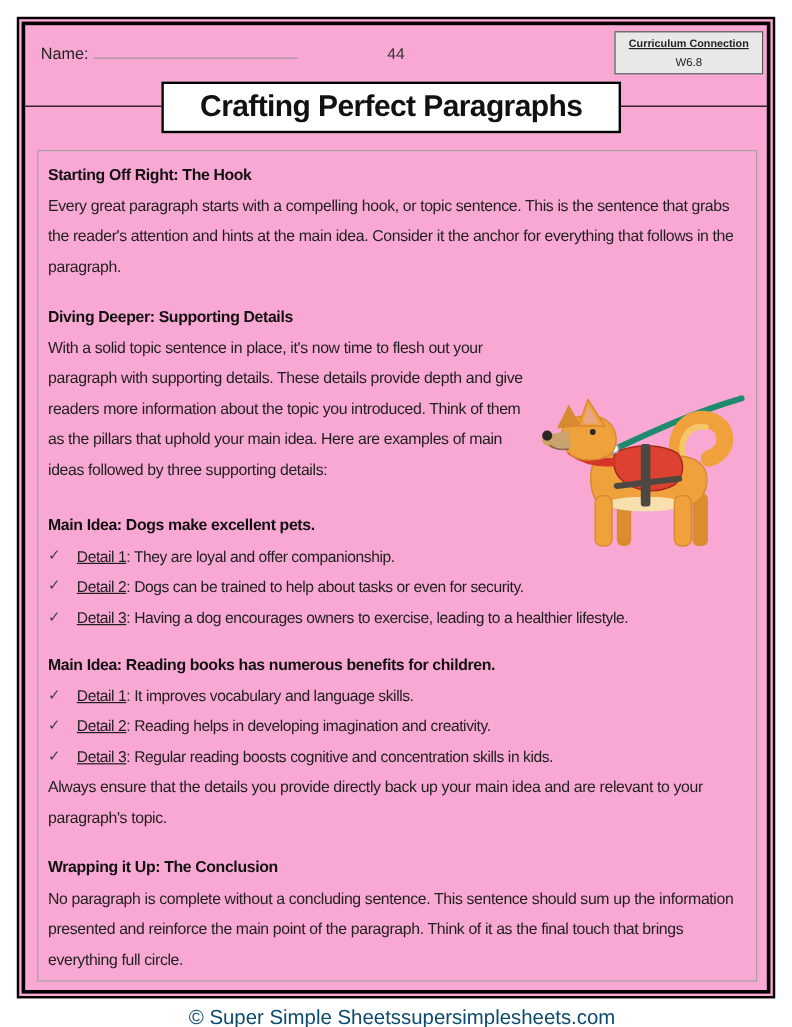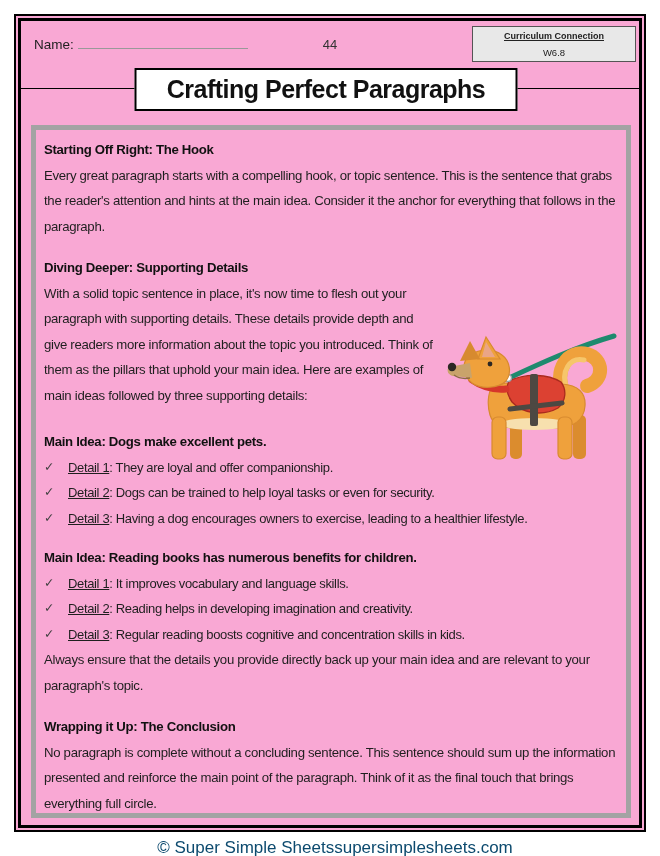--- a/index.html
+++ b/index.html
@@ -12,36 +12,36 @@
     box-sizing:border-box;border:2px solid #000;padding:2px;background:#f9a8d4;
   }
   .border-inner{
     width:100%;height:100%;box-sizing:border-box;border:3px solid #000;position:relative;
   }
   
   .name-row{position:absolute;left:13px;top:14px;font-size:13.5px;color:#222;}
   .name-line{display:inline-block;width:170px;border-bottom:1.5px solid #999;height:13px;margin-left:4px;}
   .page-number{position:absolute;top:16px;left:0;right:0;text-align:center;font-size:13px;color:#333;}
   .badge{
-    position:absolute;top:5px;right:3px;width:164px;box-sizing:border-box;
+    position:absolute;top:5px;right:3px;width:124px;box-sizing:border-box;
     background:#e8e8e8;border:1px solid #555;text-align:center;padding:4px 2px 3px;
   }
   .badge-title{font-size:9px;font-weight:bold;text-decoration:underline;color:#222;}
   .badge-code{font-size:9.5px;color:#222;margin-top:6px;}
   .divider{position:absolute;top:67px;left:0;right:0;border-top:1.5px solid #000;}
   .title-box{
     position:absolute;top:47px;left:calc(50% - 4px);transform:translateX(-50%);
     width:383px;height:43px;box-sizing:border-box;border:2px solid #000;background:#fff;
     display:flex;align-items:center;justify-content:center;z-index:2;
   }
   .title-box span{font-size:25px;font-weight:bold;letter-spacing:-0.5px;color:#111;white-space:nowrap;}
   
   .content-box{
     position:absolute;top:104px;left:10px;width:600px;height:693px;box-sizing:border-box;
-    border:5px solid #a3a3a3;padding:7px 8px 0 8px;overflow:hidden;
+    border:1px solid #a3a3a3;padding:7px 8px 0 8px;overflow:hidden;
     font-size:13.2px;line-height:25.5px;letter-spacing:-0.3px;
   }
   .content-box p,.content-box h3{margin:0;}
   .content-box h3{font-size:13.2px;font-weight:bold;color:#111;}
   .sec-supporting{margin-top:16px;}
   .sec-ex1 h3{margin-top:21px;}
   .sec-ex2 h3{margin-top:14px;}
   .reminder{margin-top:13px;}
   .sec-conclusion h3{margin-top:16px;}
   .detail-list{list-style:none;margin:0;padding:0;}
@@ -120,21 +120,21 @@
 
         <div class="sec-ex1">
           <h3>Main Idea: Dogs make excellent pets.</h3>
           <ul class="detail-list">
             <li>
               <span class="check">✓</span>
               <span><span class="detail-label">Detail 1</span><span>: They are loyal and offer companionship.</span></span>
             </li>
             <li>
               <span class="check">✓</span>
-              <span><span class="detail-label">Detail 2</span><span>: Dogs can be trained to help loyal tasks or even for security.</span></span>
+              <span><span class="detail-label">Detail 2</span><span>: Dogs can be trained to help about tasks or even for security.</span></span>
             </li>
             <li>
               <span class="check">✓</span>
               <span><span class="detail-label">Detail 3</span><span>: Having a dog encourages owners to exercise, leading to a healthier lifestyle.</span></span>
             </li>
           </ul>
         </div>
 
         <div class="sec-ex2">
           <h3>Main Idea: Reading books has numerous benefits for children.</h3>

